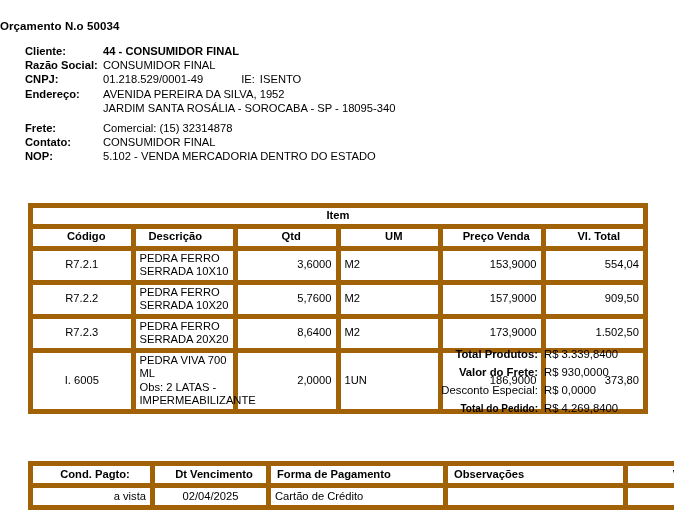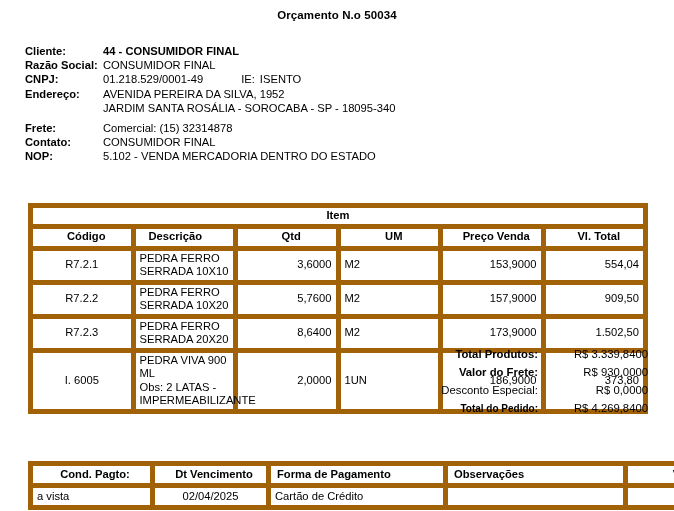--- a/index.html
+++ b/index.html
@@ -11,24 +11,23 @@
     height: 511px;
     background: #ffffff;
     font-family: "Liberation Sans", sans-serif;
     color: #000000;
     position: relative;
     overflow: hidden;
   }
 
   
   .doc-title {
-    text-align: center;
     font-size: 11.5px;
     font-weight: bold;
-    padding-top: 9px;
+    padding-top: 20px;
     letter-spacing: 0.1px;
   }
 
   
   .customer-block {
     position: absolute;
     left: 25px;
     top: 44px;
     font-size: 11.2px;
     line-height: 14.2px;
@@ -119,21 +118,20 @@
     margin-bottom: 6px;
   }
   .tot-label {
     text-align: right;
     font-weight: bold;
     padding-right: 6px;
   }
   .tot-label.plain { font-weight: normal; }
   .tot-value {
     width: 104px;
-    text-align: right;
     white-space: pre;
   }
   .tot-row.grand {
     margin-top: 4px;
     margin-bottom: 0;
   }
   .tot-row.grand .tot-label {
     font-size: 10px;
     font-weight: bold;
   }
@@ -147,21 +145,21 @@
     top: 461px;
     width: 620px;
   }
   #payment-table th {
     font-weight: bold;
     text-align: center;
     height: 15px;
     padding-left: 11px;
   }
   #payment-table td { height: 15px; }
-  .p-cond  { width: 102px; text-align: left; }
+  .p-cond  { width: 102px; text-align: right; }
   .p-venc  { width: 96px;  text-align: center; }
   .p-forma { width: 162px; text-align: left; }
   .p-obs   { width: 165px; text-align: left; }
   .p-valor { width: 95px;  text-align: right; }
   #payment-table thead .p-forma,
   #payment-table thead .p-obs { text-align: left; padding-left: 6px; }
 </style>
 </head>
 <body>
 
@@ -249,21 +247,21 @@
       <td class="c-codigo">R7.2.3</td>
       <td class="c-desc">PEDRA FERRO SERRADA 20X20</td>
       <td class="c-qtd">8,6400</td>
       <td class="c-um">M2</td>
       <td class="c-preco">173,9000</td>
       <td class="c-total">1.502,50</td>
     </tr>
     <tr class="tall">
       <td class="c-codigo">I. 6005</td>
       <td class="c-desc">
-        <span class="desc-main">PEDRA VIVA 900 ML</span>
+        <span class="desc-main">PEDRA VIVA 700 ML</span>
         <span class="desc-obs">Obs: 2 LATAS - IMPERMEABILIZANTE</span>
       </td>
       <td class="c-qtd">2,0000</td>
       <td class="c-um">1UN</td>
       <td class="c-preco">186,9000</td>
       <td class="c-total">373,80</td>
     </tr>
   </tbody>
 </table>
 

